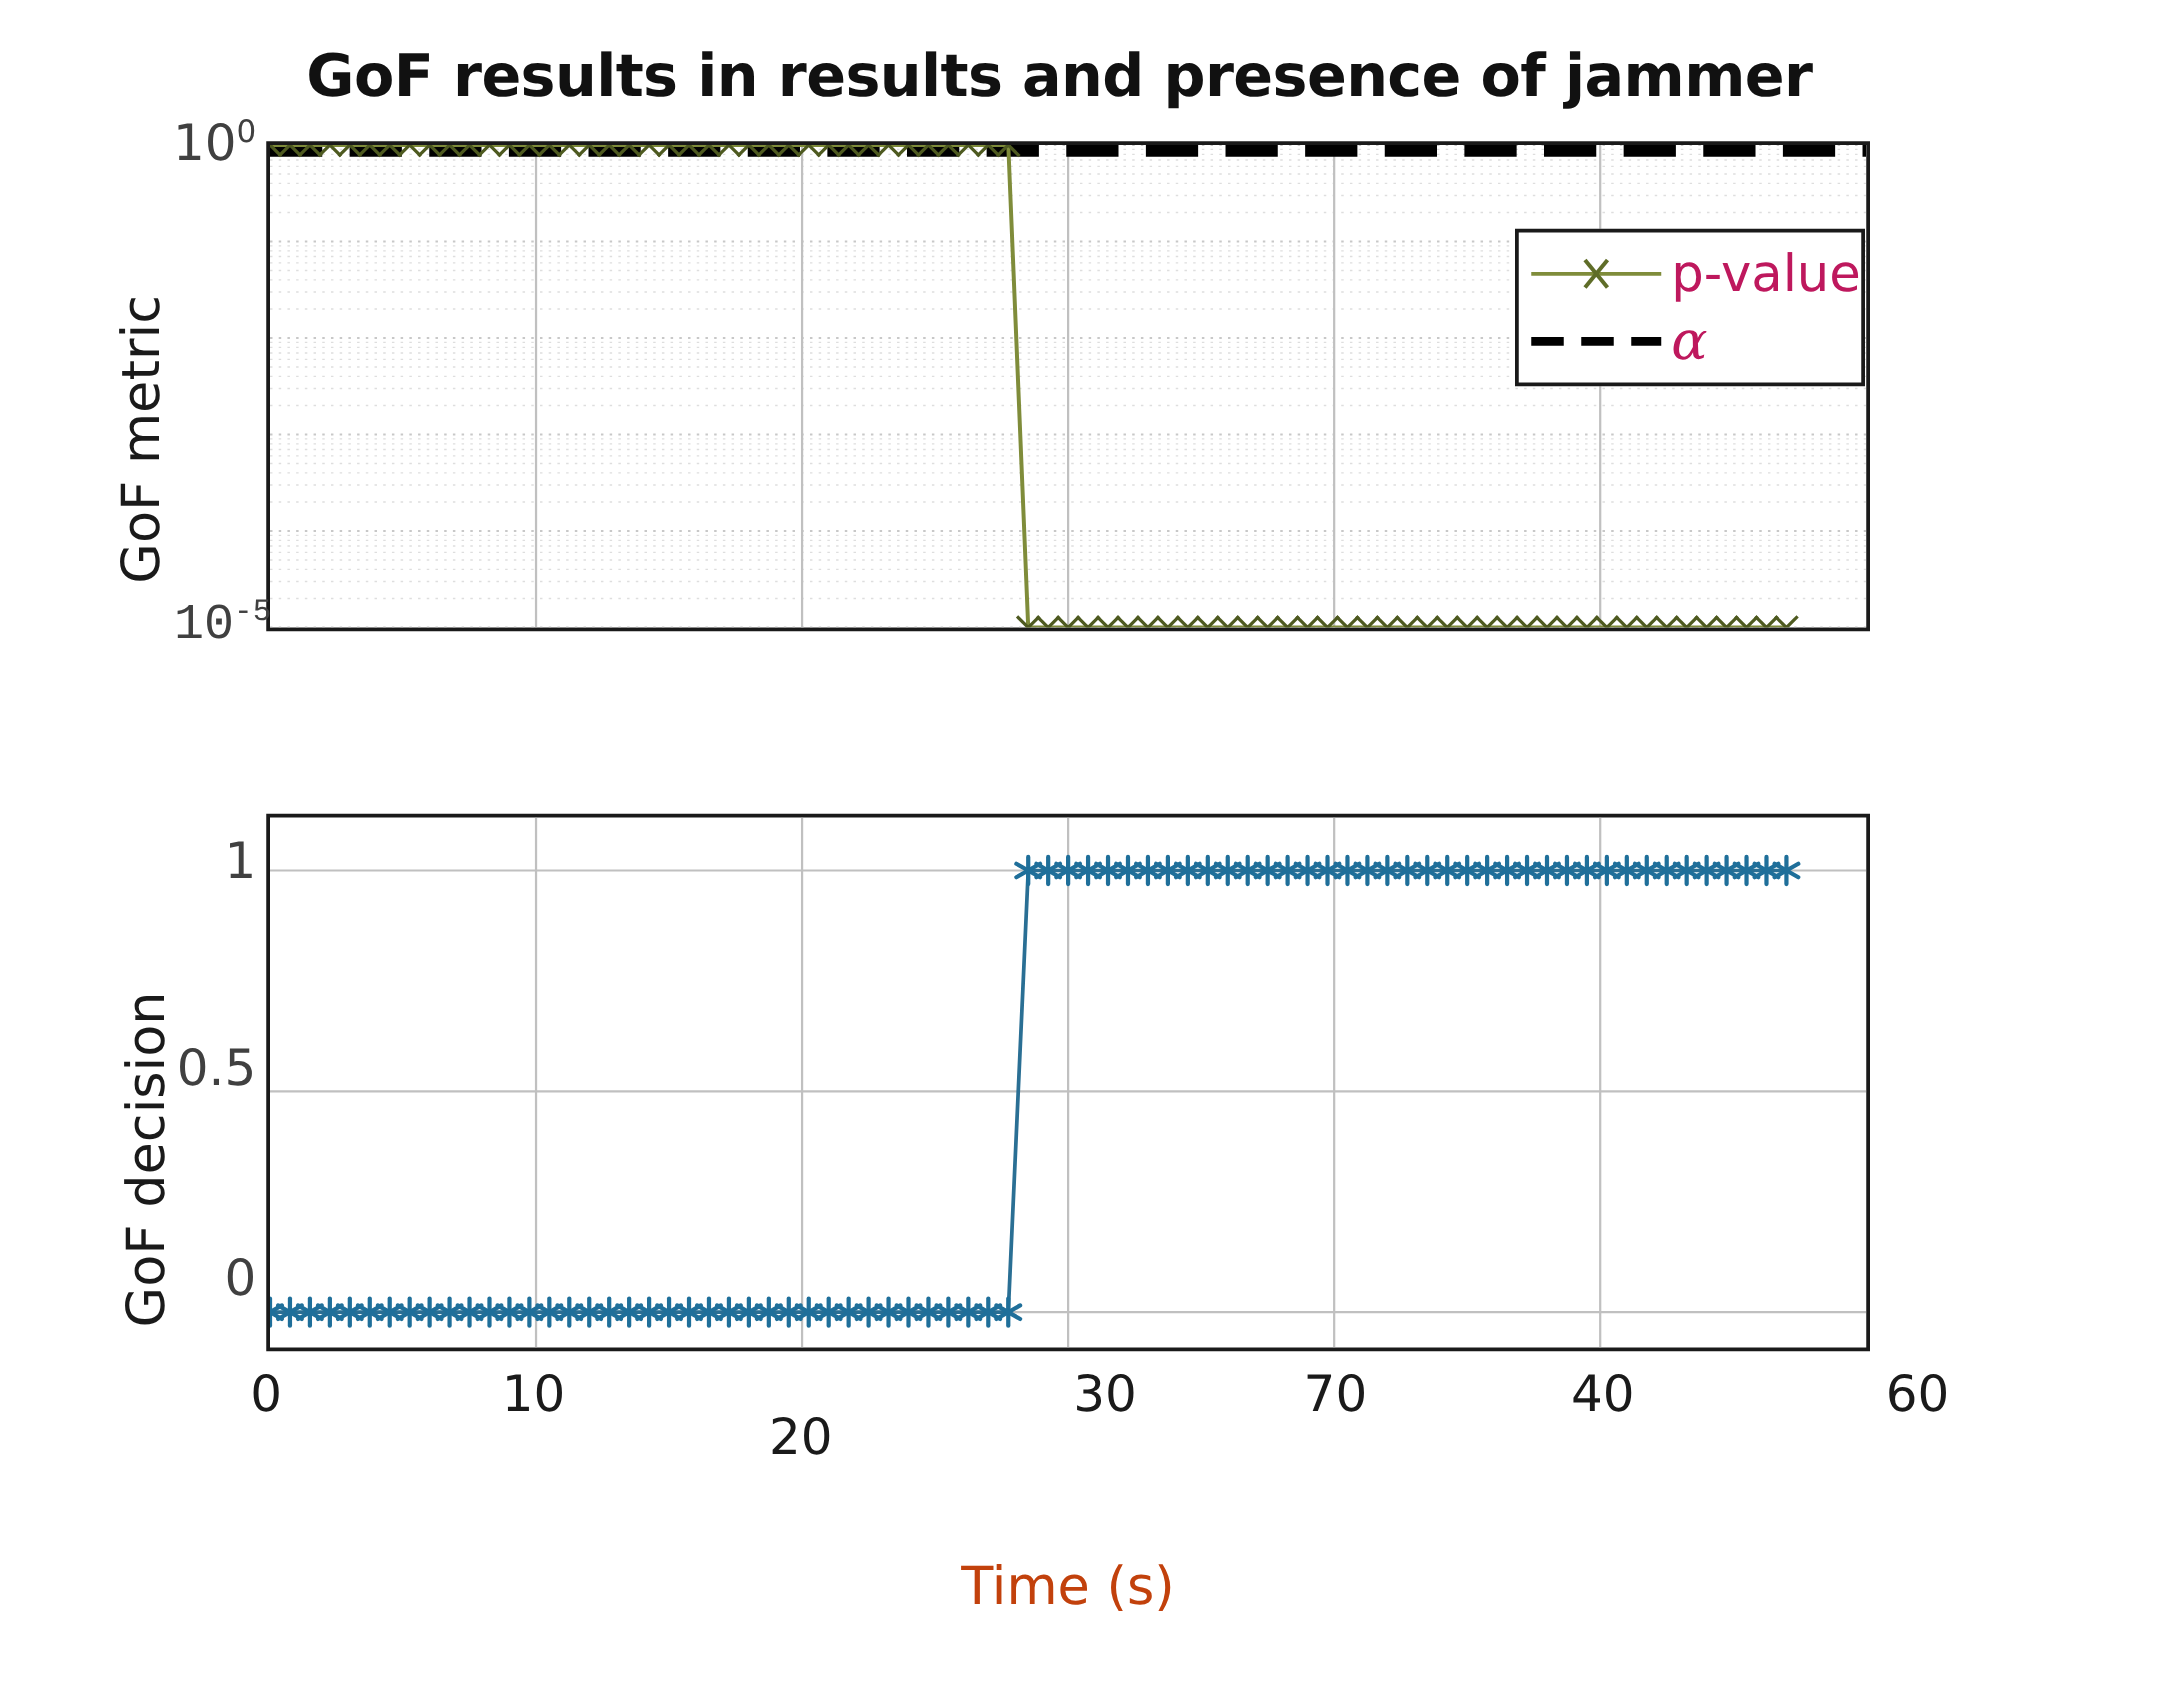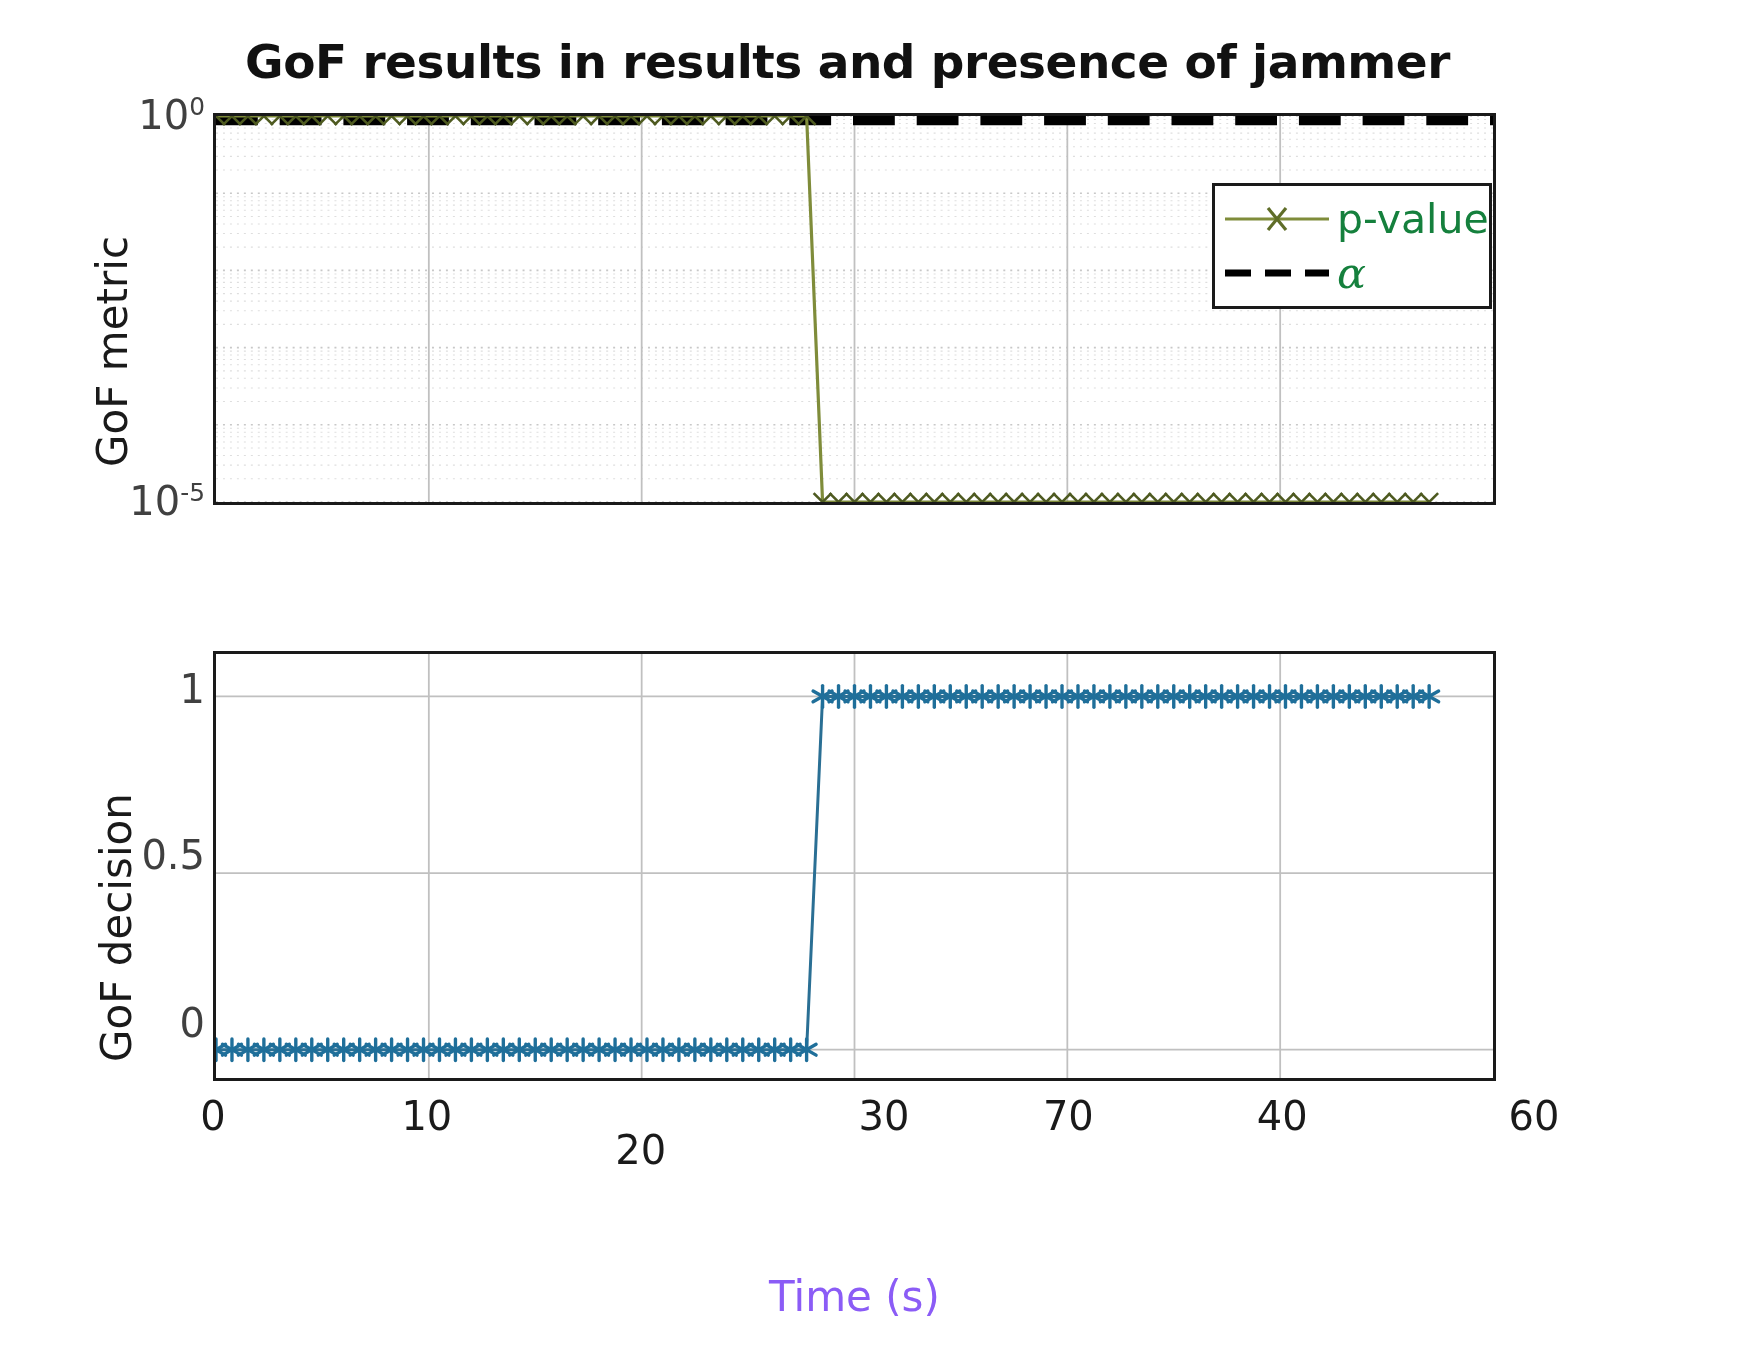--- a/index.html
+++ b/index.html
@@ -90,44 +90,44 @@
     transform: rotate(-90deg);
   }
   #ylabel-bottom {
     left: 92px;
     top: 1062px;
     transform: rotate(-90deg);
   }
   #xlabel-bottom {
     position: absolute;
     left: 213px;
-    top: 1272px;
+    top: 1244px;
     width: 1283px;
     text-align: center;
     font-size: 42px;
-    color: #8b5cf6;
+    color: #c2410c;
     font-family: "DejaVu Sans", sans-serif;
   }
 
   
   .ytick {
     position: absolute;
     text-align: right;
     font-size: 40px;
     color: #404040;
     white-space: nowrap;
     font-family: "DejaVu Sans", sans-serif;
   }
   .ytick sup {
     font-size: 0.62em;
     vertical-align: super;
     line-height: 0;
   }
   #ytick-top-1 { left: 85px;  top: 92px;  width: 120px; }
-  #ytick-top-0 { left: 85px;  top: 478px; width: 120px; }
+  #ytick-top-0 { left: 97px;  top: 478px; width: 120px; font-family: Liberation Mono, monospace; }
   #ytick-bot-1   { left: 85px; top: 666px;  width: 120px; }
   #ytick-bot-05  { left: 85px; top: 832px;  width: 120px; }
   #ytick-bot-0   { left: 85px; top: 1000px; width: 120px; }
 
   .xtick {
     position: absolute;
     text-align: center;
     font-size: 40px;
     color: #1a1a1a;
     top: 1093px;
@@ -158,21 +158,21 @@
   #legend-row-0 { top: 8px; }
   #legend-row-1 { top: 62px; }
   .legend-sample {
     width: 108px;
     height: 40px;
     margin-left: 8px;
     flex: none;
   }
   .legend-label {
     font-size: 41px;
-    color: #15803d;
+    color: #be185d;
     margin-left: 6px;
     white-space: nowrap;
     font-family: "DejaVu Sans", sans-serif;
   }
   .legend-label.italic {
     font-family: "DejaVu Serif", serif;
     font-style: italic;
     font-size: 43px;
   }
 </style>

